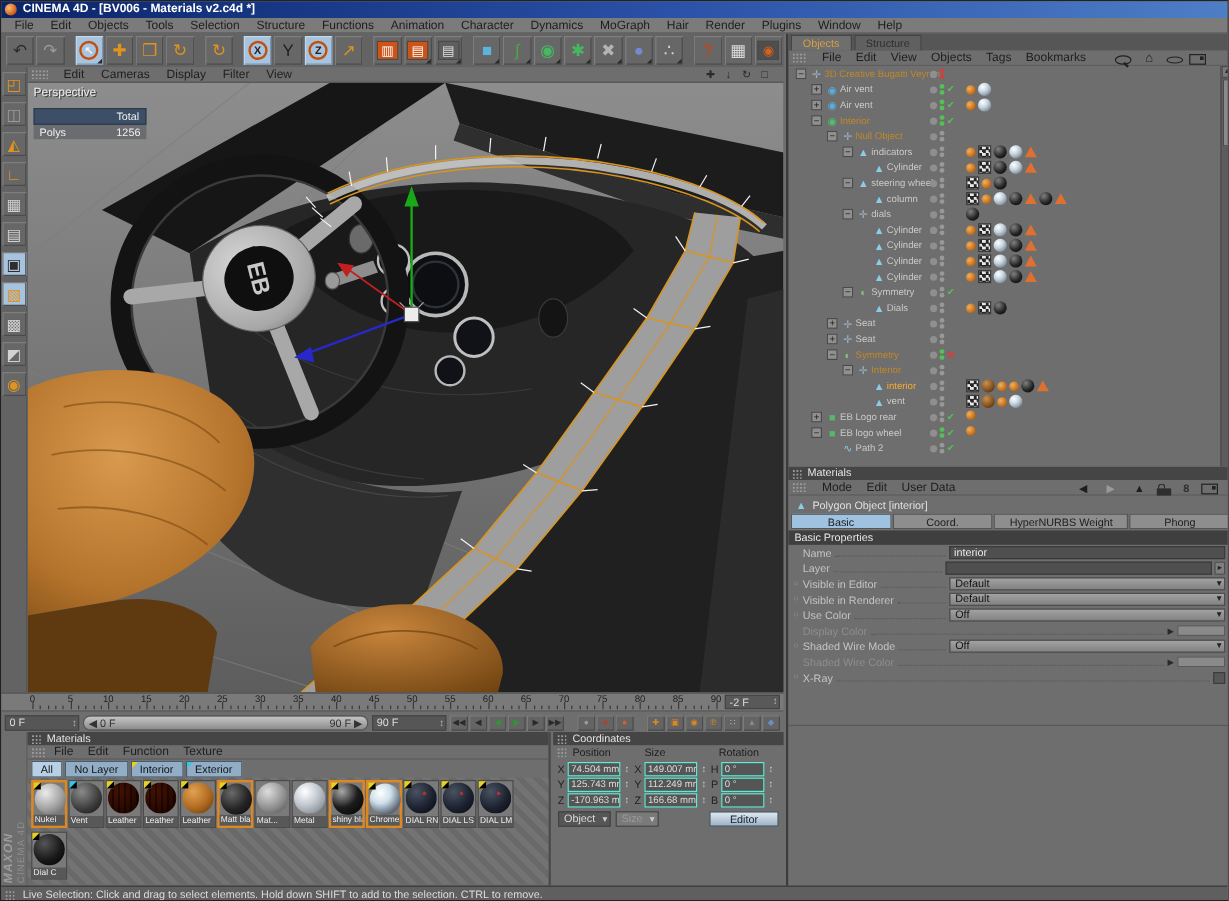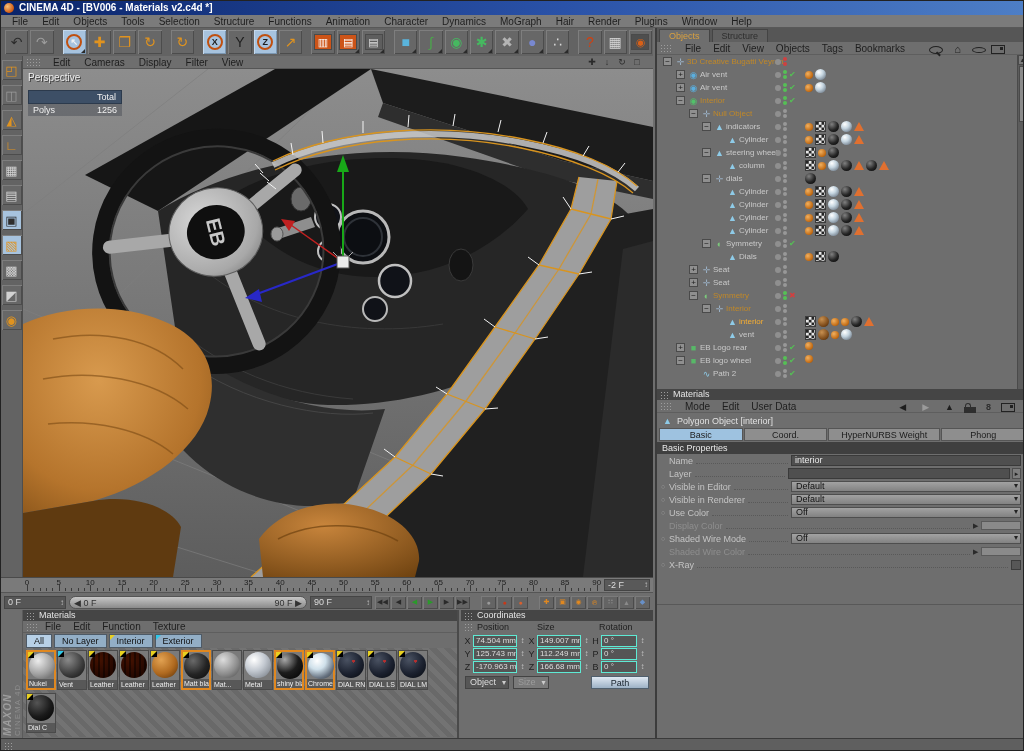--- a/index.html
+++ b/index.html
@@ -744,21 +744,21 @@
           <span class="cfield cf-s">166.68 mm</span>
           <span class="cspin">↕</span>
           <span class="caxis">B</span>
           <span class="cfield cf-r">0 °</span>
           <span class="cspin">↕</span>
         </div>
       </div>
     <div id="cbtnrow">
       <div class="cselect">Object</div>
       <div class="cselect disabled">Size</div>
-      <div id="applybtn">Path</div>
+      <div id="applybtn">Editor</div>
     </div>
   </div>
 
   <div id="rpanel">
     <div id="omtabs">
         <div class="omtab active">Objects</div>
         <div class="omtab inactive">Structure</div>
       </div>
     <div id="ommenu">
       <span class="handle"></span>
@@ -1349,15 +1349,16 @@
               <div class="acheck"></div>
             </span>
           </div>
         </div>
       <div id="adivider"></div>
     </div>
   </div>
 
   <div id="statusbar">
     <span class="handle"></span>
+    <span>Live Selection: Click and drag to select elements. Hold down SHIFT to add to the selection. CTRL to remove.</span>
   </div>
 
 </div>
 
 </body></html>

